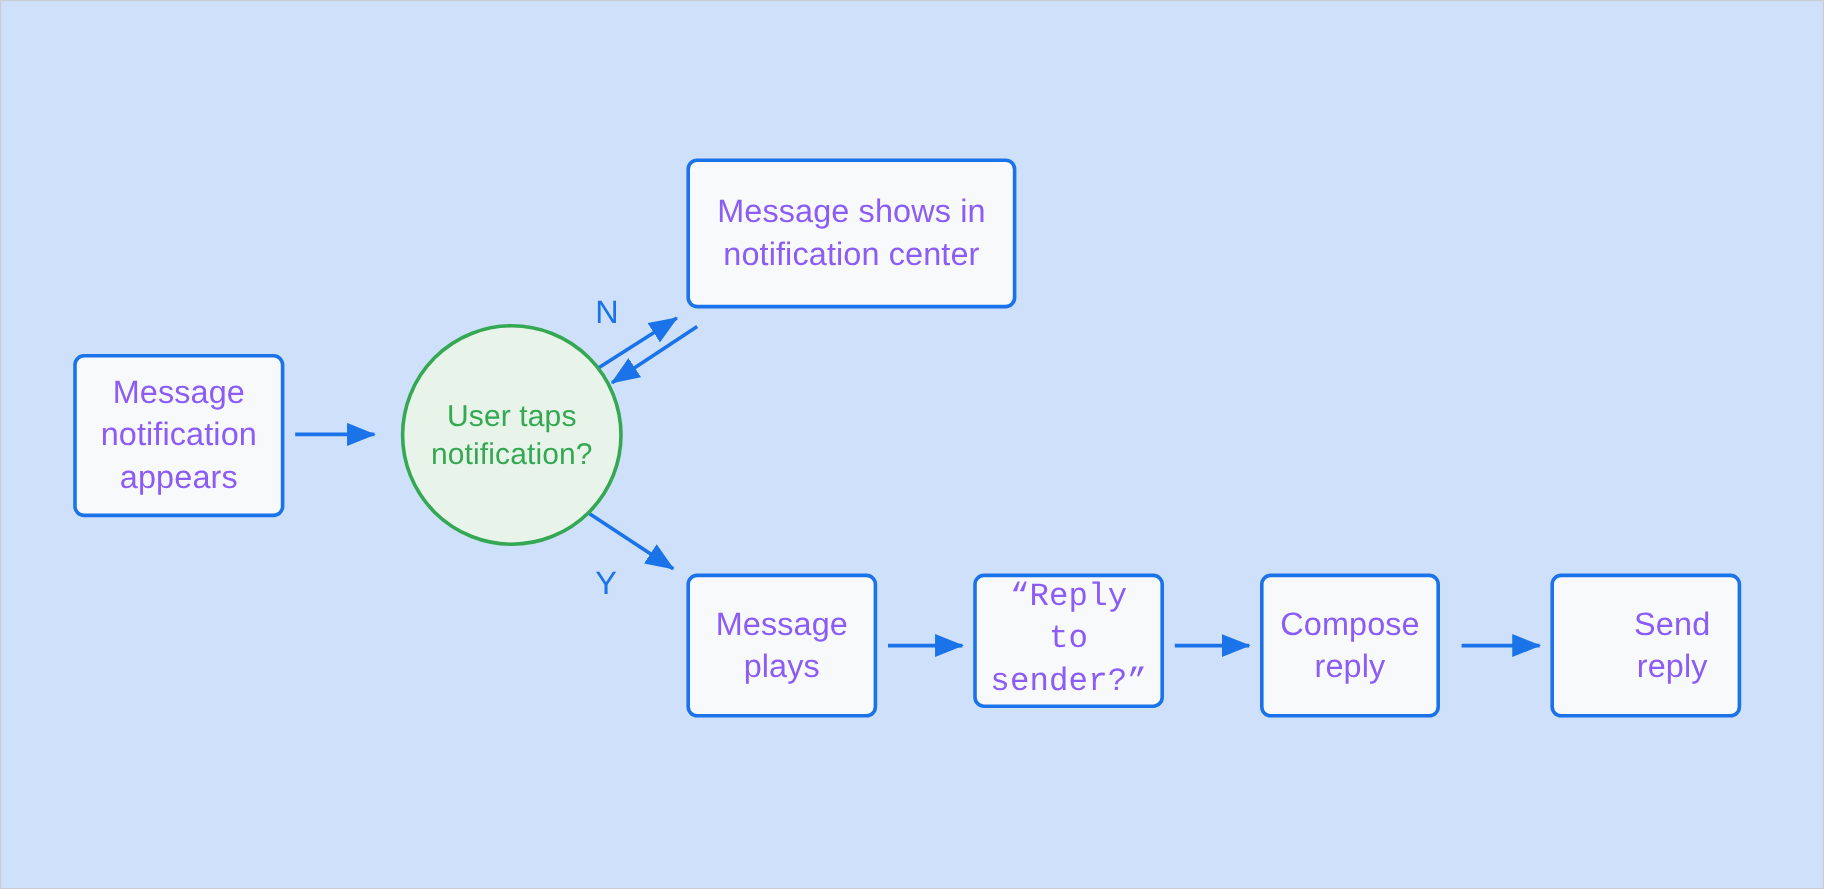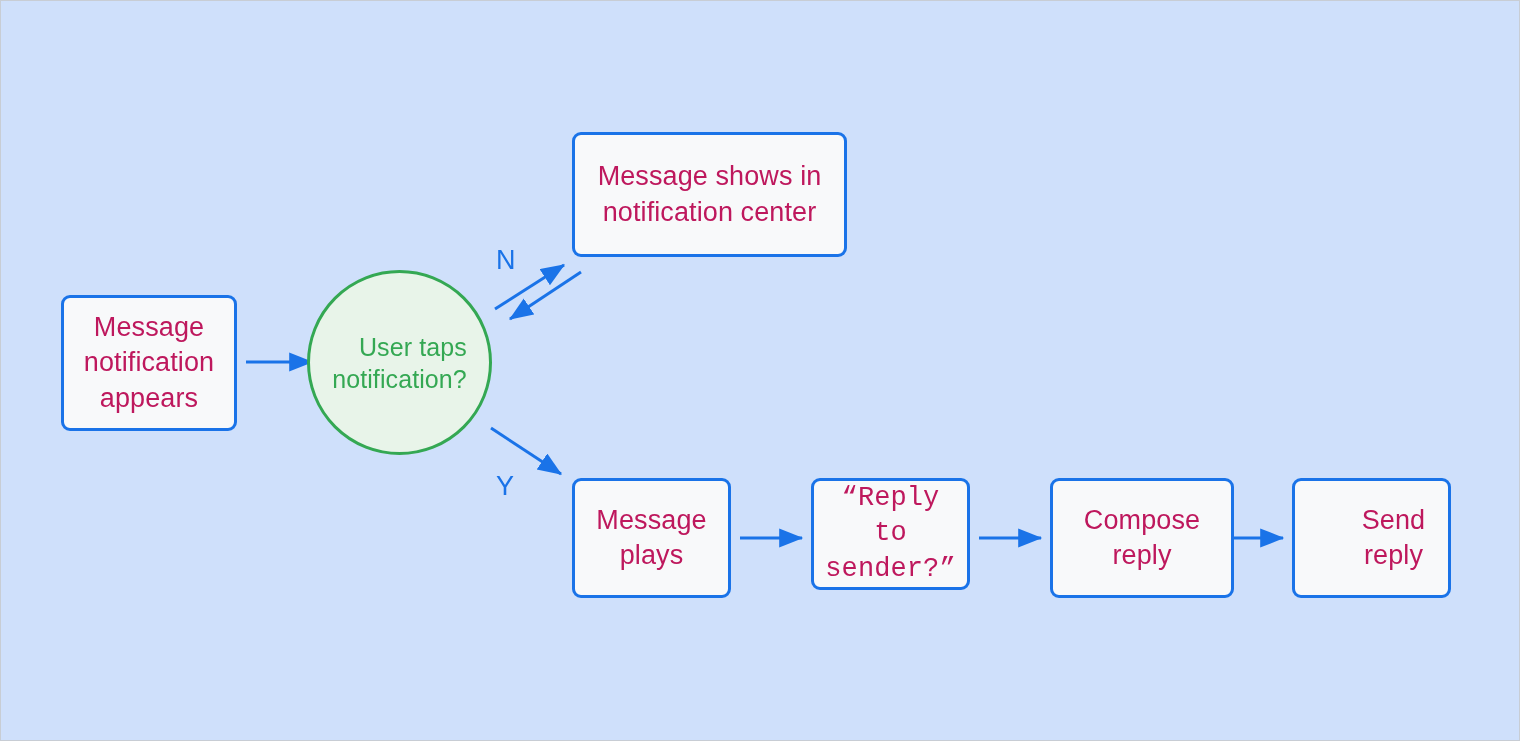--- a/index.html
+++ b/index.html
@@ -35,21 +35,21 @@
     box-sizing: border-box;
     display: flex;
     align-items: center;
     justify-content: center;
     text-align: center;
   }
   .node-process {
     background: #f8f9fa;
     border: 3px solid #1a73e8;
     border-radius: 9px;
-    color: #be185d;
+    color: #8b5cf6;
     font-size: 27px;
     line-height: 1.3;
     letter-spacing: 0.1px;
   }
   .node-decision {
     background: #e8f4e9;
     border: 3px solid #34a853;
     border-radius: 50%;
     color: #34a853;
     font-size: 25px;
@@ -110,41 +110,41 @@
       <line x1="1217" y1="537" x2="1282" y2="537" stroke="#1a73e8" stroke-width="3" marker-end="url(#arrowhead)"></line>
     </g>
   </svg>
 
   <div class="node node-process" style="left:60px; top:294px; width:176px; height:136px;">
     <span class="node-label">Message
 notification
 appears</span>
   </div>
 
-  <div class="node node-decision" style="left:306px; top:269px; width:185px; height:185px;text-align:right;">
+  <div class="node node-decision" style="left:333px; top:269px; width:185px; height:185px;">
     <span class="node-label">User taps
 notification?</span>
   </div>
 
   <div class="node node-process" style="left:571px; top:131px; width:275px; height:125px;">
     <span class="node-label">Message shows in
 notification center</span>
   </div>
 
   <div class="node node-process" style="left:571px; top:477px; width:159px; height:120px;">
     <span class="node-label">Message
 plays</span>
   </div>
 
   <div class="node node-process" style="left:810px; top:477px; width:159px; height:112px;font-family:Liberation Mono, monospace;">
     <span class="node-label">“Reply to
 sender?”</span>
   </div>
 
-  <div class="node node-process" style="left:1049px; top:477px; width:184px; height:120px;">
+  <div class="node node-process" style="left:1049px; top:477px; width:150px; height:120px;">
     <span class="node-label">Compose
 reply</span>
   </div>
 
   <div class="node node-process" style="left:1291px; top:477px; width:159px; height:120px;padding-left:44px;">
     <span class="node-label">Send
 reply</span>
   </div>
 
   <div class="edge-label" style="left:495px; top:246px;">N</div>

